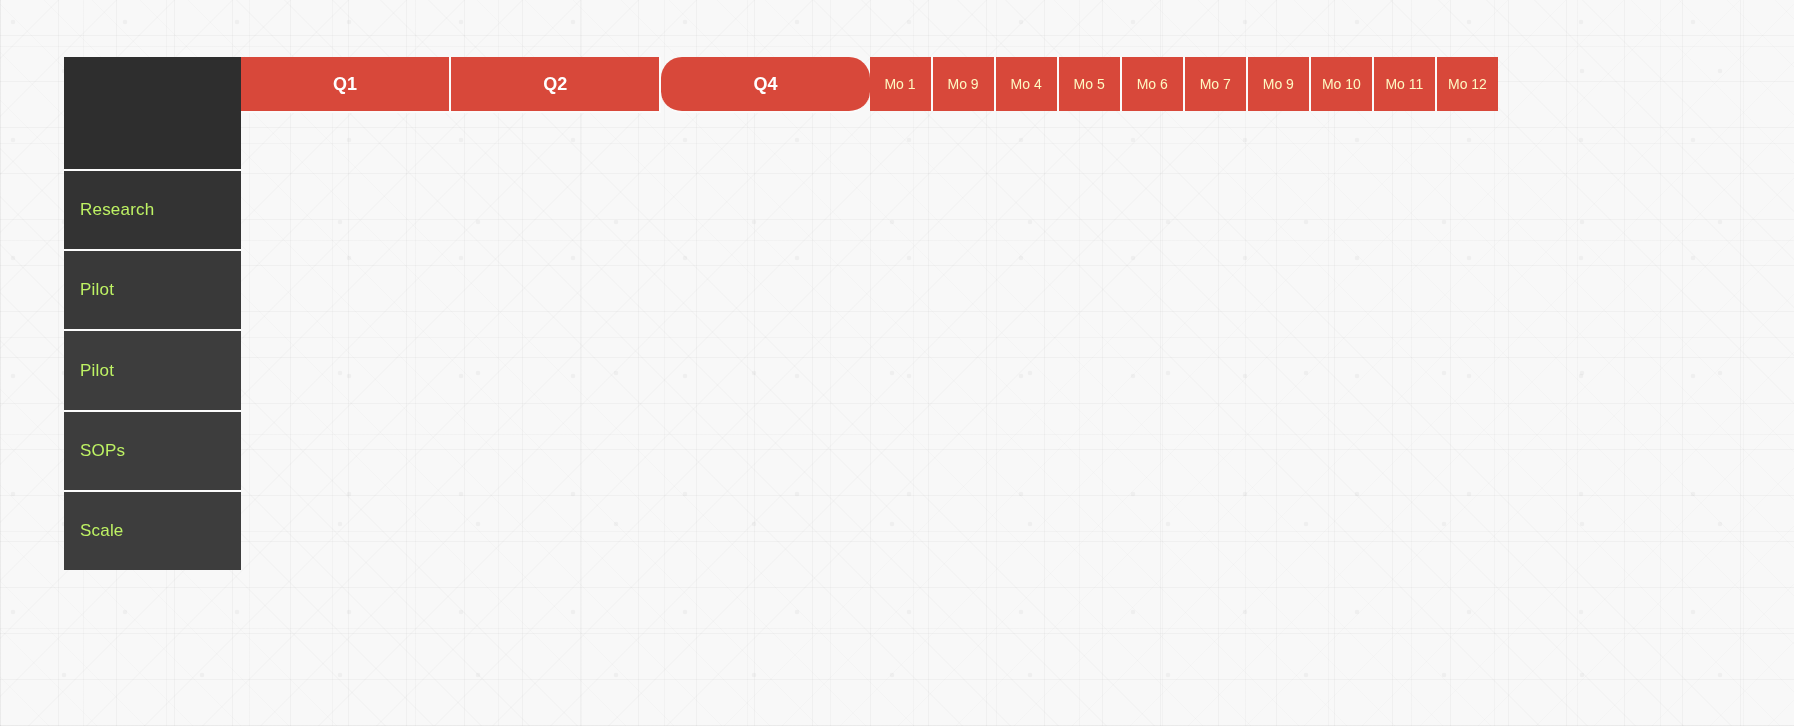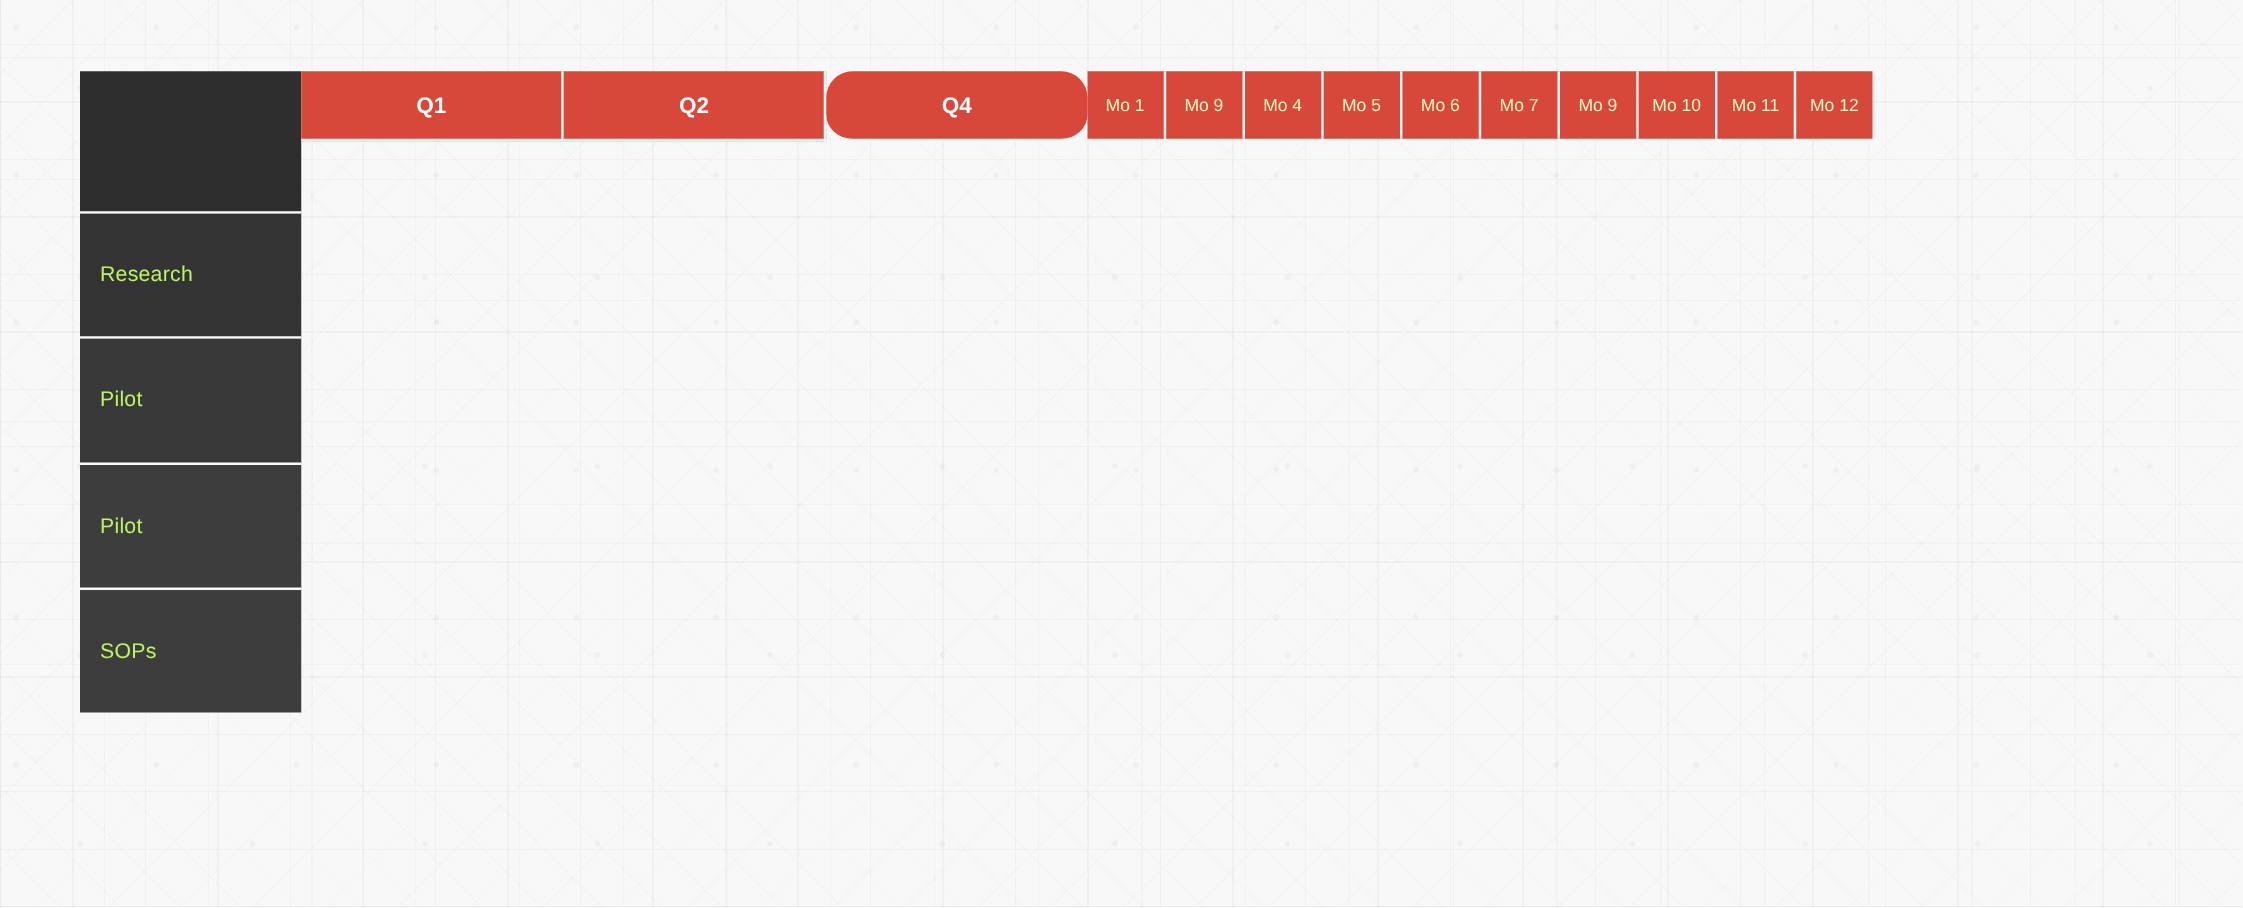--- a/index.html
+++ b/index.html
@@ -214,20 +214,23 @@
           </div>
           <div class="task-cell">
             <span>Pilot</span>
           </div>
           <div class="task-cell">
             <span>Pilot</span>
           </div>
           <div class="task-cell">
             <span>SOPs</span>
           </div>
+          <div class="task-cell">
+            <span>Scale</span>
+          </div>
         </div>
       </div>
 
       <div class="timeline">
 
         <div class="quarter-row">
           <div class="quarter-cell">
               <span>Q1</span>
             </div>
           <div class="quarter-cell">

